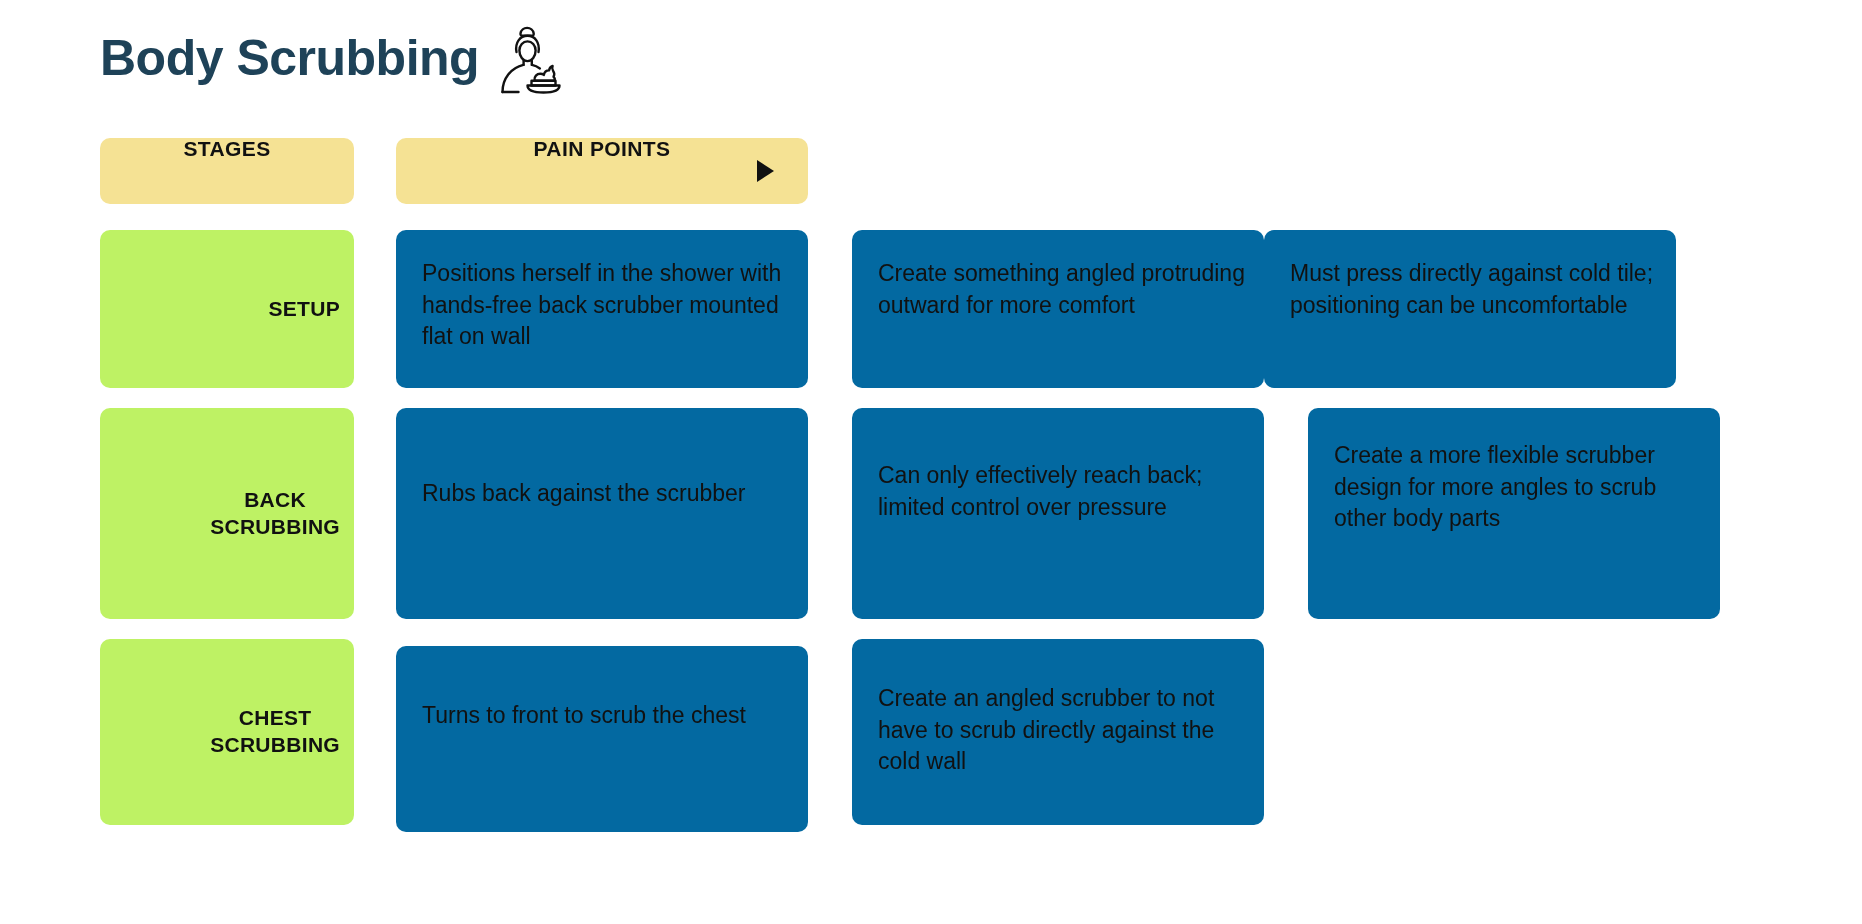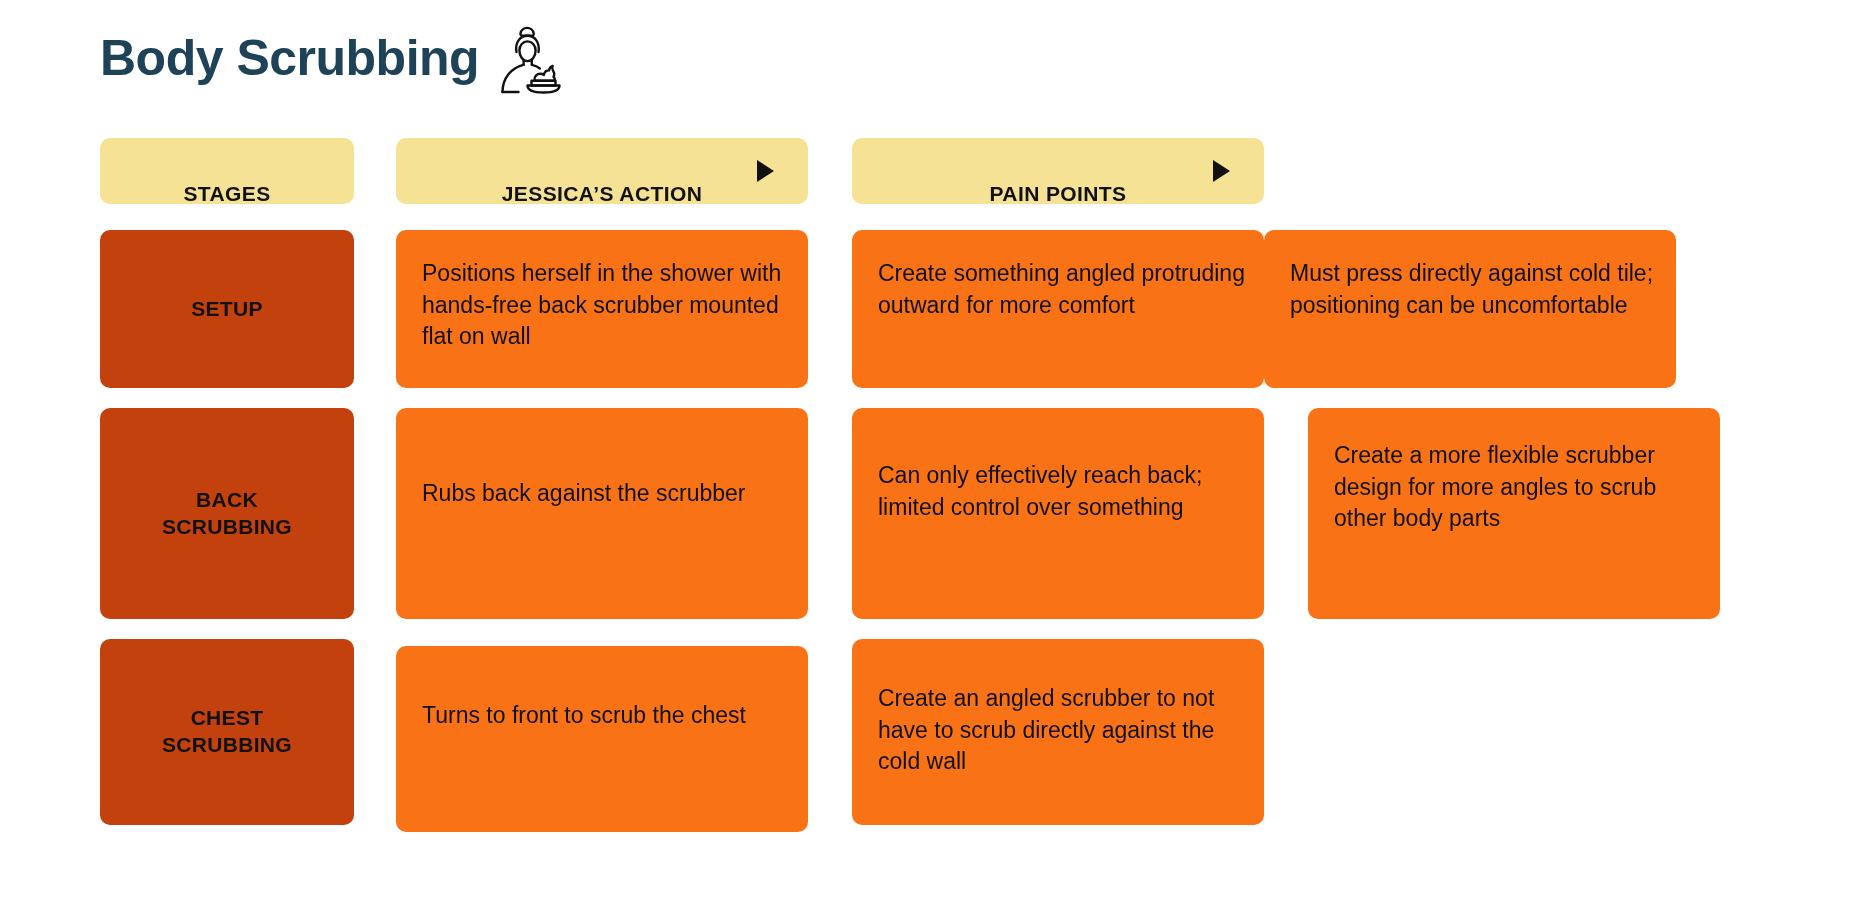--- a/index.html
+++ b/index.html
@@ -59,21 +59,21 @@
   .col-wide.last { margin-right: 0; }
 
   
   .header-row { margin-bottom: 26px; }
 
   .hdr {
     background: #F5E294;
     border-radius: 10px;
     height: 66px;
     display: flex;
-    align-items: flex-end;
+    align-items: flex-start;
     justify-content: center;
     position: relative;
     box-sizing: border-box;
   }
   .hdr-label {
     font-size: 21px;
     font-weight: bold;
     color: #111111;
     letter-spacing: 0.4px;
     text-align: center;
@@ -96,36 +96,36 @@
   .body-row:last-child { margin-bottom: 0; }
 
   .cell {
     border-radius: 10px;
     box-sizing: border-box;
     display: flex;
     align-items: center;
   }
 
   .cell-stage {
-    background: #c2410c;
-    justify-content: center;
+    background: #bef264;
+    justify-content: flex-end;
     text-align: center;
     padding: 10px 14px;
   }
   .cell-stage-label {
     font-size: 21px;
     font-weight: bold;
     color: #111111;
     letter-spacing: 0.3px;
     line-height: 1.28;
     white-space: pre-line;
   }
 
   .cell-text {
-    background: #f97316;
+    background: #0369a1;
     padding: 26px 14px 26px 26px;
     align-items: flex-start;
   }
   .cell-text-body {
     font-size: 23px;
     font-weight: normal;
     color: #111111;
     line-height: 1.38;
   }
 
@@ -172,26 +172,20 @@
 <div class="board">
 
   <div class="grid-row header-row">
 
     <div class="col-stages">
       <div class="hdr">
         <span class="hdr-label">STAGES</span>
       </div>
     </div>
 
-    <div class="col-wide">
-      <div class="hdr">
-        <span class="hdr-label">JESSICA’S ACTION</span>
-        <span class="hdr-arrow"></span>
-      </div>
-    </div>
 
     <div class="col-wide">
       <div class="hdr">
         <span class="hdr-label">PAIN POINTS</span>
         <span class="hdr-arrow"></span>
       </div>
     </div>
 
   </div>
 
@@ -225,21 +219,21 @@
 SCRUBBING</span>
       </div>
     </div>
     <div class="col-wide">
       <div class="cell cell-text shortpad">
         <span class="cell-text-body">Rubs back against the scrubber</span>
       </div>
     </div>
     <div class="col-wide">
       <div class="cell cell-text">
-        <span class="cell-text-body">Can only effectively reach back; limited control over something</span>
+        <span class="cell-text-body">Can only effectively reach back; limited control over pressure</span>
       </div>
     </div>
     <div class="col-wide last">
       <div class="cell cell-text" style="padding-top:32px;">
         <span class="cell-text-body">Create a more flexible scrubber design for more angles to scrub other body parts</span>
       </div>
     </div>
   </div>
 
   <div class="grid-row body-row row-3">

